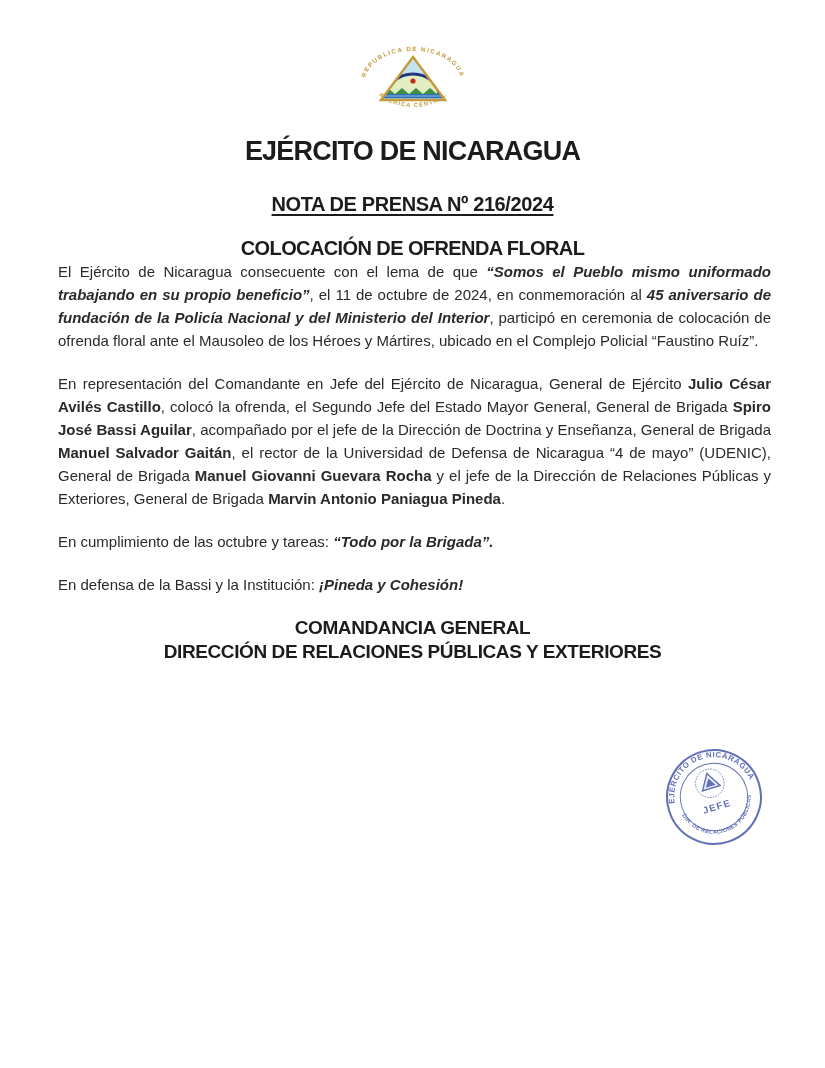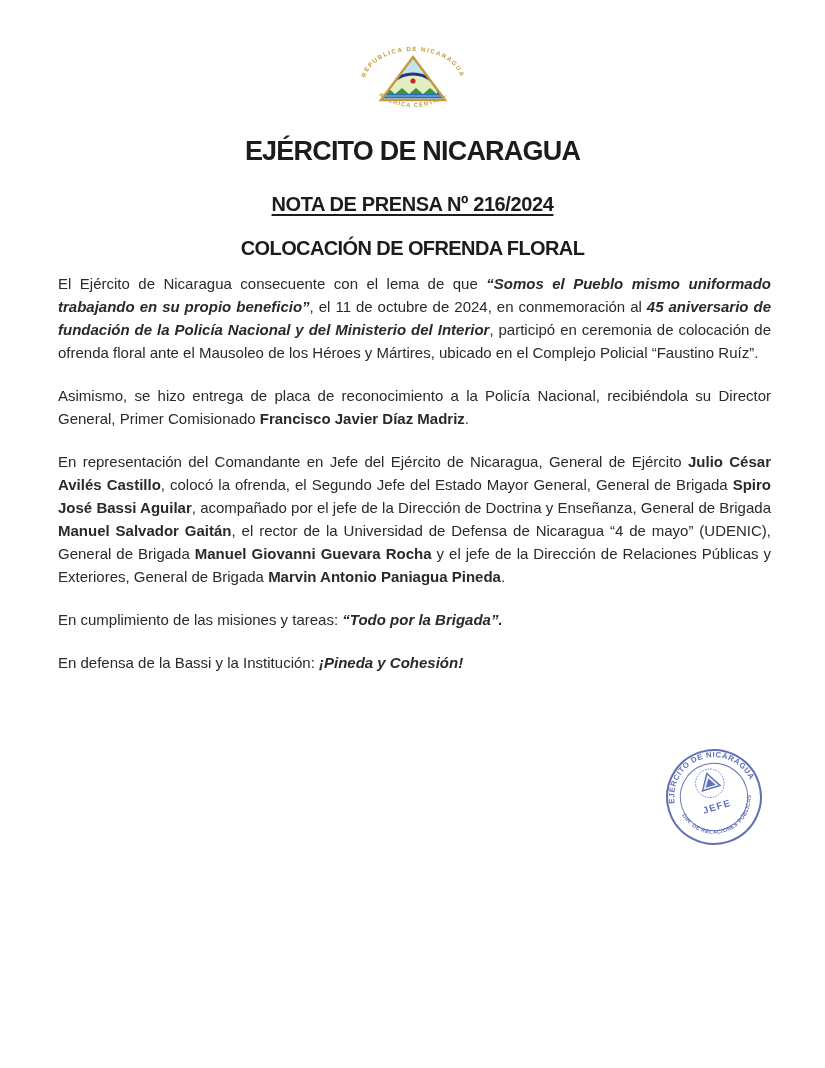--- a/index.html
+++ b/index.html
@@ -25,21 +25,20 @@
     color:#1c1c1c;line-height:24px;
     text-decoration:underline;text-underline-offset:3px;
   }
   .subject{
     margin:20px 0 0 0;
     text-align:center;
     font-size:20px;font-weight:bold;letter-spacing:-0.6px;
     color:#1c1c1c;line-height:24px;
   }
   .doc-body{
-    margin-top:12px;
     padding:0 54px 0 58px;
   }
   .doc-body p{
     margin:0 0 20px 0;
     font-size:15px;line-height:23px;
     text-align:justify;
     color:#2a2a2a;
   }
   .doc-body p span.b{font-weight:bold;}
   .doc-body p span.i{font-style:italic;}
@@ -89,26 +88,29 @@
       <path d="M56,19 L88,62 L24,62 Z" fill="none" stroke-width="2.4" stroke="#c49a3c"></path>
     </svg>
   </div>
 
   <h1 class="doc-title">EJÉRCITO DE NICARAGUA</h1>
   <h2 class="press-note">NOTA DE PRENSA Nº 216/2024</h2>
   <h3 class="subject">COLOCACIÓN DE OFRENDA FLORAL</h3>
 
   <main class="doc-body">
       <p><span class="">El Ejército de Nicaragua consecuente con el lema de que </span><span class="b i">“Somos el Pueblo mismo uniformado trabajando en su propio beneficio”</span><span class="">, el 11 de octubre de 2024, en conmemoración al </span><span class="b i">45 aniversario de fundación de la Policía Nacional y del Ministerio del Interior</span><span class="">, participó en ceremonia de colocación de ofrenda floral ante el Mausoleo de los Héroes y Mártires, ubicado en el Complejo Policial “Faustino Ruíz”.</span></p>
-      <p><span class="">Asimismo, se hizo entrega de placa de reconocimiento a la Policía Nacional, recibiéndola su Director General, Primer Comisionado </span><span class="b ">Francisco Javier Díaz Madriz</span><span class="">.</span></p>
       <p><span class="">En representación del Comandante en Jefe del Ejército de Nicaragua, General de Ejército </span><span class="b ">Julio César Avilés Castillo</span><span class="">, colocó la ofrenda, el Segundo Jefe del Estado Mayor General, General de Brigada </span><span class="b ">Spiro José Bassi Aguilar</span><span class="">, acompañado por el jefe de la Dirección de Doctrina y Enseñanza, General de Brigada </span><span class="b ">Manuel Salvador Gaitán</span><span class="">, el rector de la Universidad de Defensa de Nicaragua “4 de mayo” (UDENIC), General de Brigada </span><span class="b ">Manuel Giovanni Guevara Rocha</span><span class=""> y el jefe de la Dirección de Relaciones Públicas y Exteriores, General de Brigada </span><span class="b ">Marvin Antonio Paniagua Pineda</span><span class="">.</span></p>
-      <p><span class="">En cumplimiento de las misiones y tareas: </span><span class="b i">“Todo por la Brigada”.</span></p>
+      <p><span class="">En cumplimiento de las octubre y tareas: </span><span class="b i">“Todo por la Brigada”.</span></p>
       <p><span class="">En defensa de la Bassi y la Institución: </span><span class="b i">¡Pineda y Cohesión!</span></p>
     </main>
 
+  <footer class="doc-footer">
+    <div>COMANDANCIA GENERAL</div>
+    <div>DIRECCIÓN DE RELACIONES PÚBLICAS Y EXTERIORES</div>
+  </footer>
 
   <svg class="stamp" viewBox="0 0 100 100">
     <defs>
       <path id="stampTop" d="M 11,50 A 39,39 0 0 1 89,50"></path>
       <path id="stampBot" d="M 14,50 A 36,36 0 0 0 86,50"></path>
     </defs>
     <circle cx="50" cy="50" r="46" fill="none" stroke-width="2" stroke="#4c5cab"></circle>
     <circle cx="50" cy="50" r="33" fill="none" stroke-width="0.9" stroke="#4c5cab"></circle>
     <text font-size="7.6" font-weight="bold" letter-spacing="0.6">
       <textPath href="#stampTop" startOffset="50%" text-anchor="middle" fill="#4c5cab">EJÉRCITO DE NICARAGUA</textPath>

